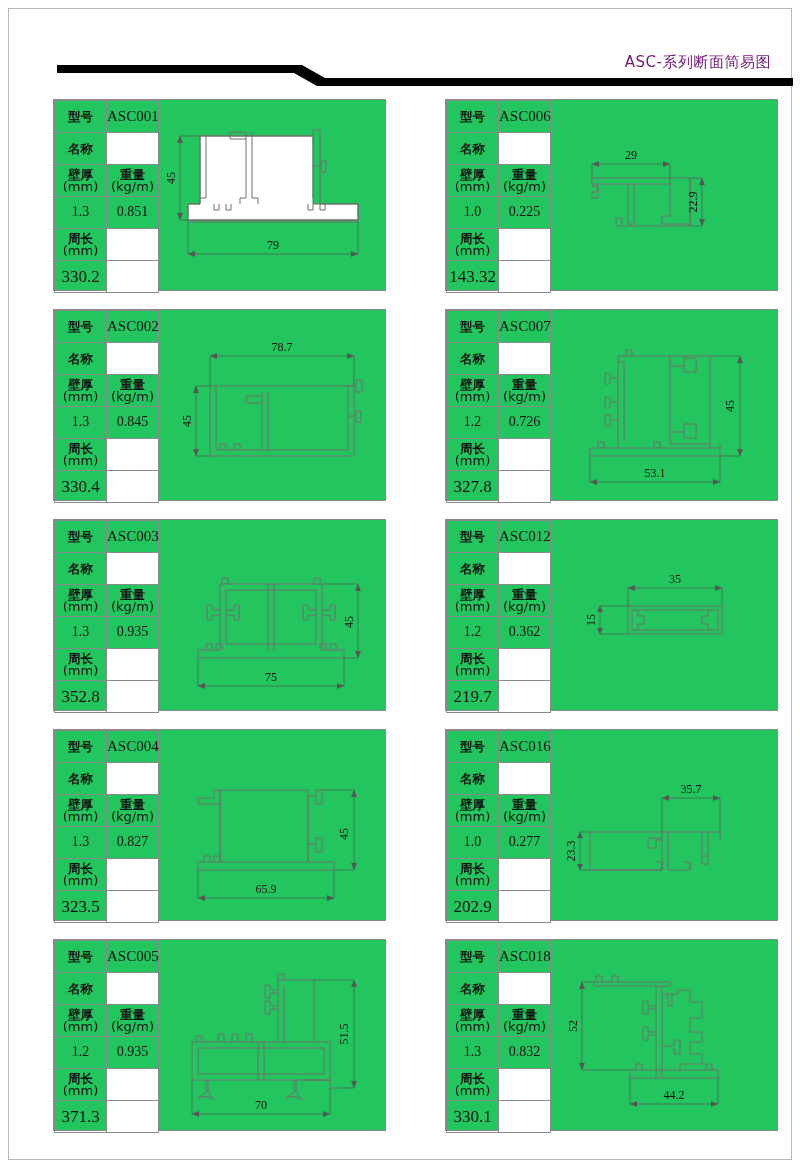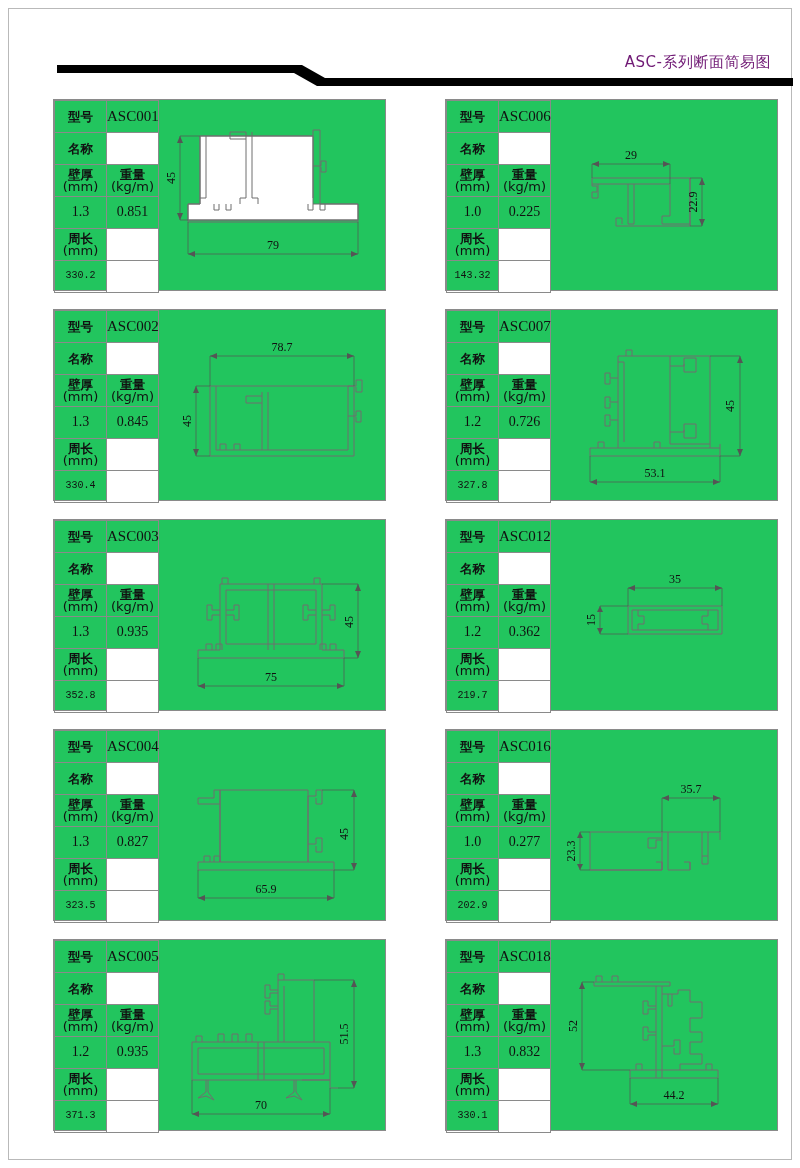--- a/index.html
+++ b/index.html
@@ -112,22 +112,22 @@
   .unit {
     display: block;
     font-size: 13px;
     font-weight: 400;
     line-height: 1;
     margin-top: -1px;
     font-family: "DejaVu Sans", "Liberation Sans", sans-serif;
   }
   
   .spec-table td.peri-val {
-    font-size: 10px;
-    font-family: Liberation Mono, monospace;
+    font-size: 17px;
+    font-family: Liberation Serif, serif;
   }
   .spec-table td.blank { background: #fff; }
 
   
   .drawing {
     position: absolute;
     left: 104px; top: 6px;
     width: 229px; height: 192px;
     overflow: hidden;
   }

